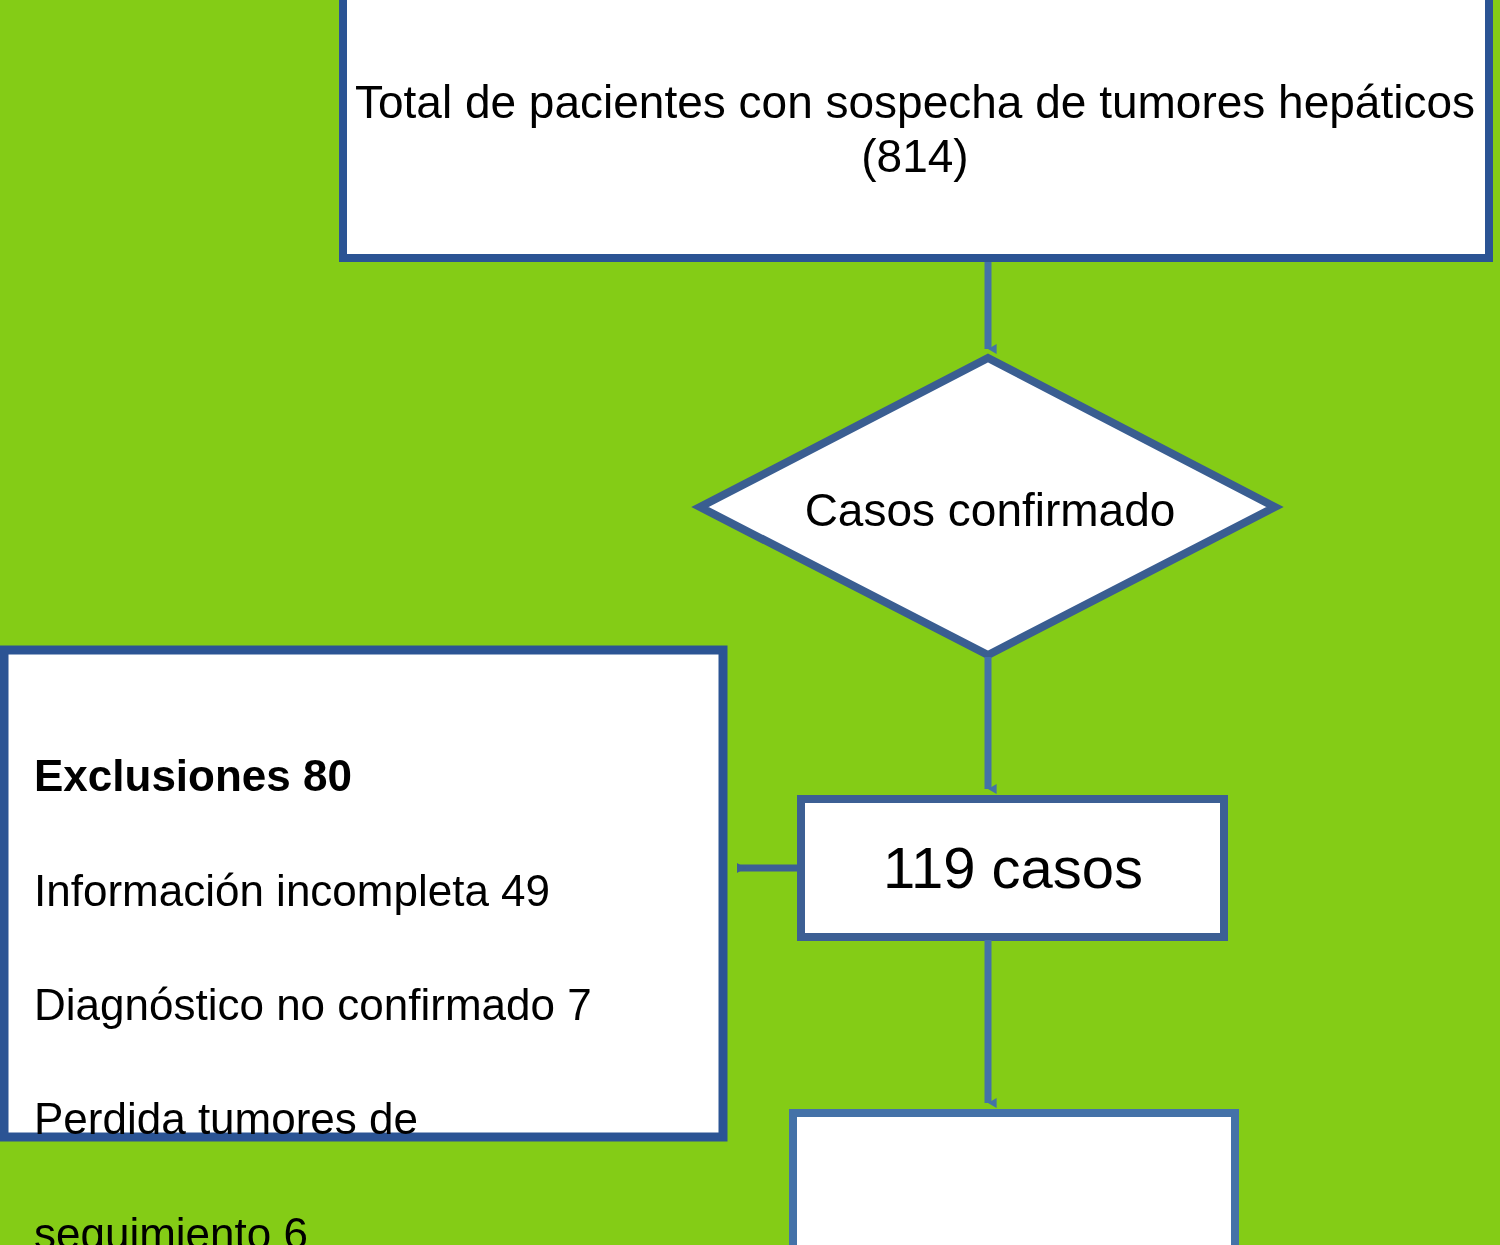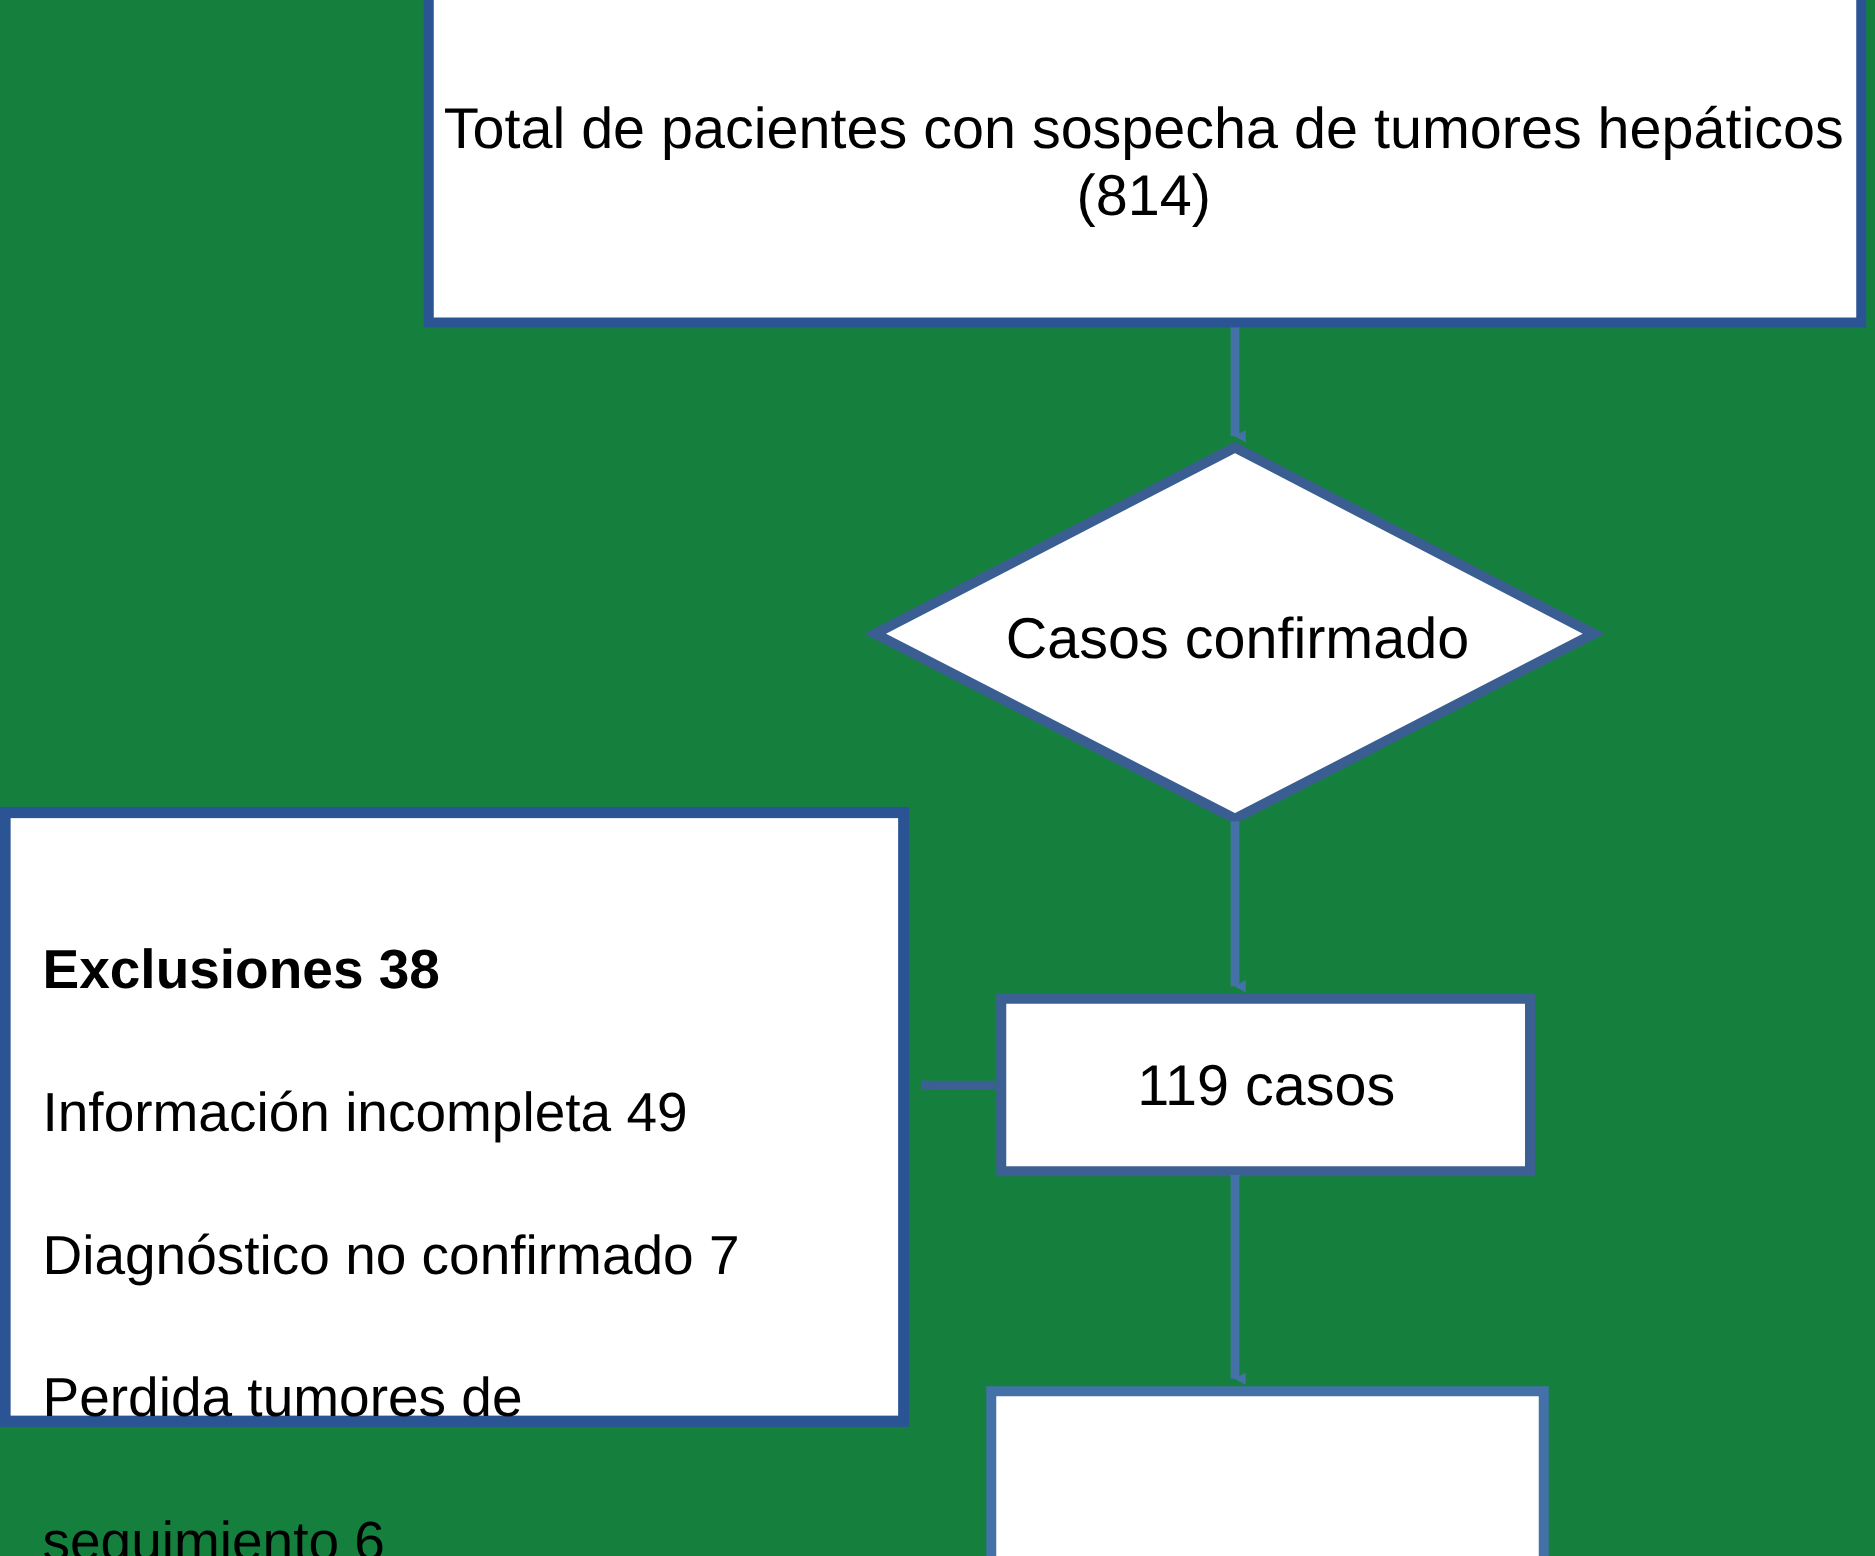--- a/index.html
+++ b/index.html
@@ -7,21 +7,21 @@
     padding: 0;
     background: #ffffff;
   }
   body {
     font-family: "Liberation Sans", sans-serif;
   }
   #canvas {
     position: relative;
     width: 1500px;
     height: 1245px;
-    background: #15803d;
+    background: #84cc16;
     overflow: hidden;
   }
   svg.layer {
     position: absolute;
     left: 0;
     top: 0;
     width: 1500px;
     height: 1245px;
   }
   .node-text {
@@ -70,21 +70,21 @@
   #exclusions-body .excl-line {
     display: block;
     font-weight: normal;
   }
   
   #cases-box-label {
     left: 806px;
     top: 802px;
     width: 414px;
     height: 132px;
-    font-size: 46px;
+    font-size: 58px;
     text-align: center;
   }
   
   #valid-box-label {
     left: 799px;
     top: 1116px;
     width: 430px;
     height: 126px;
     font-size: 46px;
     text-align: center;
@@ -124,21 +124,21 @@
 
     <rect x="793" y="1113" width="442" height="142" fill="#FFFFFF" stroke="#4472A8" stroke-width="8"></rect>
 
   </svg>
 
   <div class="node-text" id="top-box-label">Total de pacientes con sospecha de tumores hepáticos (814)</div>
 
   <div class="node-text" id="decision-label">Casos confirmado</div>
 
   <div class="node-text" id="exclusions-body">
-    <span class="excl-title">Exclusiones 38</span>
+    <span class="excl-title">Exclusiones 80</span>
     <span class="excl-line">Información incompleta 49</span>
     <span class="excl-line">Diagnóstico no confirmado 7</span>
     <span class="excl-line">Perdida tumores de</span>
     <span class="excl-line">seguimiento 6</span>
   </div>
 
   <div class="node-text" id="cases-box-label">119 casos</div>
 
 
 </div>

